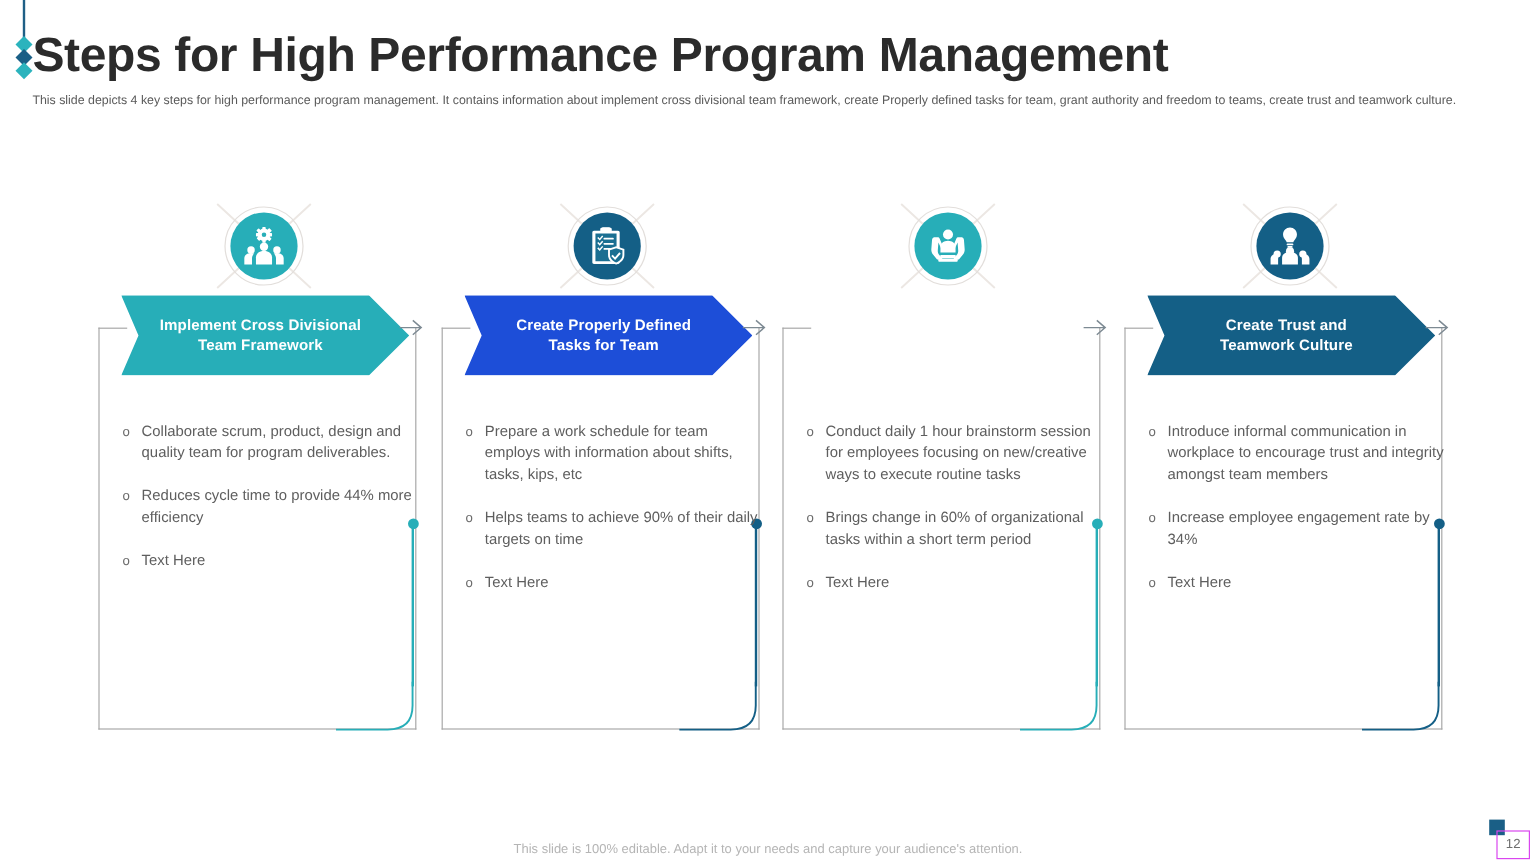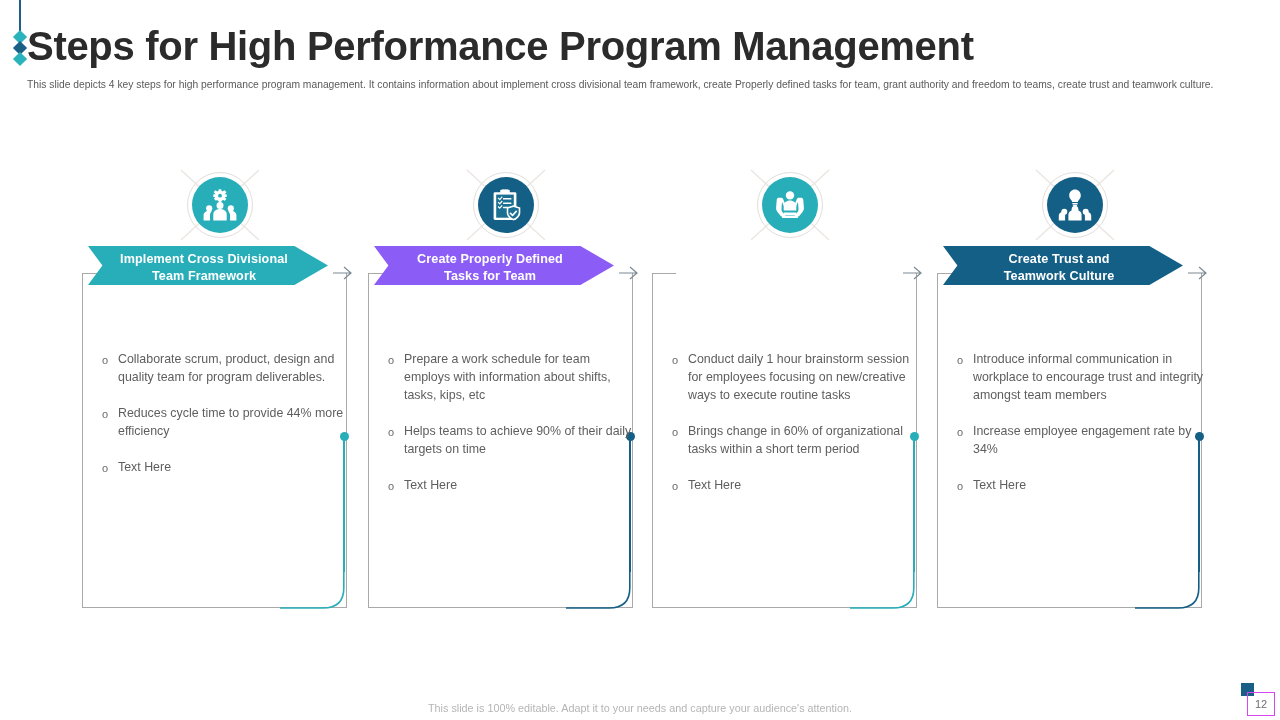--- a/index.html
+++ b/index.html
@@ -54,22 +54,22 @@
   .bracket {
     position: absolute; left: 2px; top: 113px; width: 265px; height: 335px;
     border: 1px solid #a9a9a9; border-top: none; background: transparent;
   }
   .bracket-top-l {
     position: absolute; left: 2px; top: 113px; width: 24px; height: 1px; background: #a9a9a9;
   }
 
   
   .banner {
-    position: absolute; left: 8px; top: 86px; width: 240px; height: 39px;
-    display: flex; align-items: flex-end; justify-content: center;
+    position: absolute; left: 21px; top: 86px; width: 240px; height: 67px;
+    display: flex; align-items: center; justify-content: center;
     clip-path: polygon(0 0, 86% 0, 100% 50%, 86% 100%, 0 100%, 6% 50%);
     text-align: center; padding: 0 26px 0 18px;
   }
   .banner-label {
     color: #ffffff; font-size: 12.6px; font-weight: 700; line-height: 17px;
     letter-spacing: 0.1px; white-space: pre-line;
   }
   .banner-arrow {
     position: absolute; top: 104px; width: 22px; height: 18px;
   }
@@ -207,21 +207,21 @@
       <path d="M23.5 16.2l6.8 2.2v5.1c0 3.9-3.1 6.6-6.8 8-3.7-1.4-6.8-4.1-6.8-8v-5.1z"></path>
       <path d="M23.5 17.9l5.2 1.7v3.9c0 3-2.4 5.1-5.2 6.2-2.8-1.1-5.2-3.2-5.2-6.2v-3.9z" fill="#1b6f92"></path>
       <path d="M20.6 23.3l1.9 2 3.6-4 1.2 1.1-4.7 5.2-3.2-3.2z" fill="#fff"></path>
     </svg>
           </div>
     </div>
 
     <div class="bracket-top-l"></div>
     <div class="bracket"></div>
 
-    <div class="banner" style="background:#8b5cf6">
+    <div class="banner" style="background:#1d4ed8">
       <span class="banner-label">Create Properly Defined
 Tasks for Team</span>
     </div>
     <div class="banner-arrow" style="left:252px"><svg width="22" height="18" viewBox="0 0 22 18">
     <path d="M1 9 L19 9 M12 3 L19 9 L12 15" stroke="#7d8a93" stroke-width="1.2" fill="none"></path>
   </svg></div>
 
     <div class="connector">
       <div class="conn-dot" style="background:#145f86"></div>
       <div class="conn-line" style="background:#145f86"></div>

